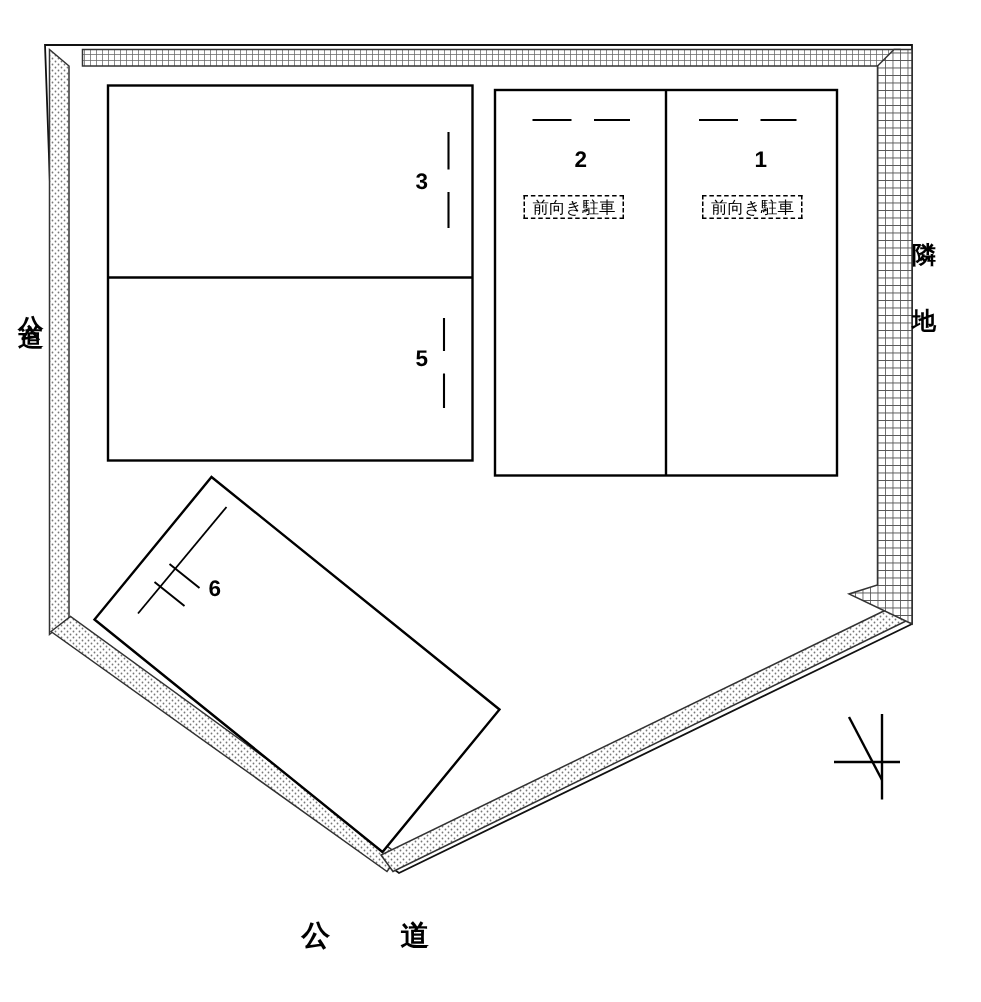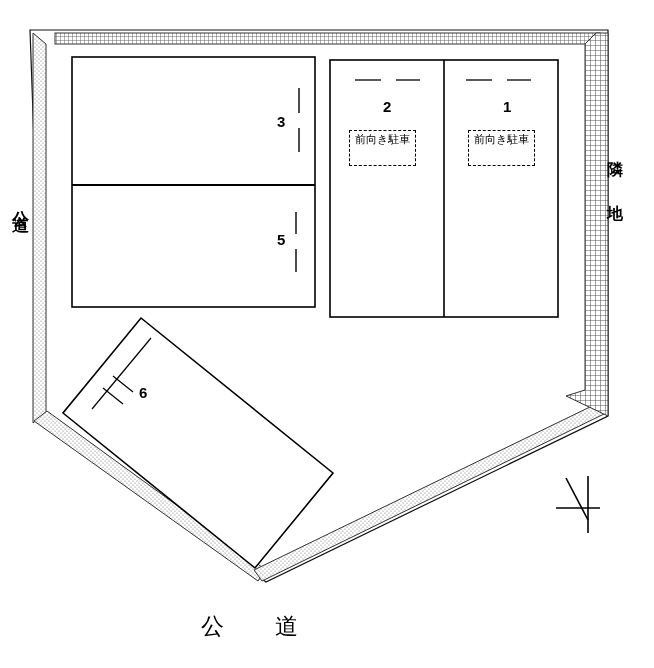--- a/index.html
+++ b/index.html
@@ -35,34 +35,34 @@
     font-size: 15px;
     font-weight: bold;
   }
   .lot-num {
     font-size: 15px;
     font-weight: bold;
   }
   .box-note {
     font-size: 11px;
     border: 1px dashed #000;
-    padding: 3px 5px 20px 5px;
+    padding: 3px 5px 0 5px;
     background: #fff;
     letter-spacing: 0px;
   }
   .road-v {
     font-size: 17px;
     font-weight: bold;
     writing-mode: vertical-rl;
     text-orientation: upright;
     letter-spacing: 6px;
   }
   .road-h {
-    font-size: 23px;
-    font-weight: normal;
+    font-size: 19px;
+    font-weight: bold;
     letter-spacing: 14px;
   }
   .neigh {
     font-size: 16px;
     font-weight: bold;
     writing-mode: vertical-rl;
     text-orientation: upright;
     letter-spacing: 14px;
   }
 </style>

